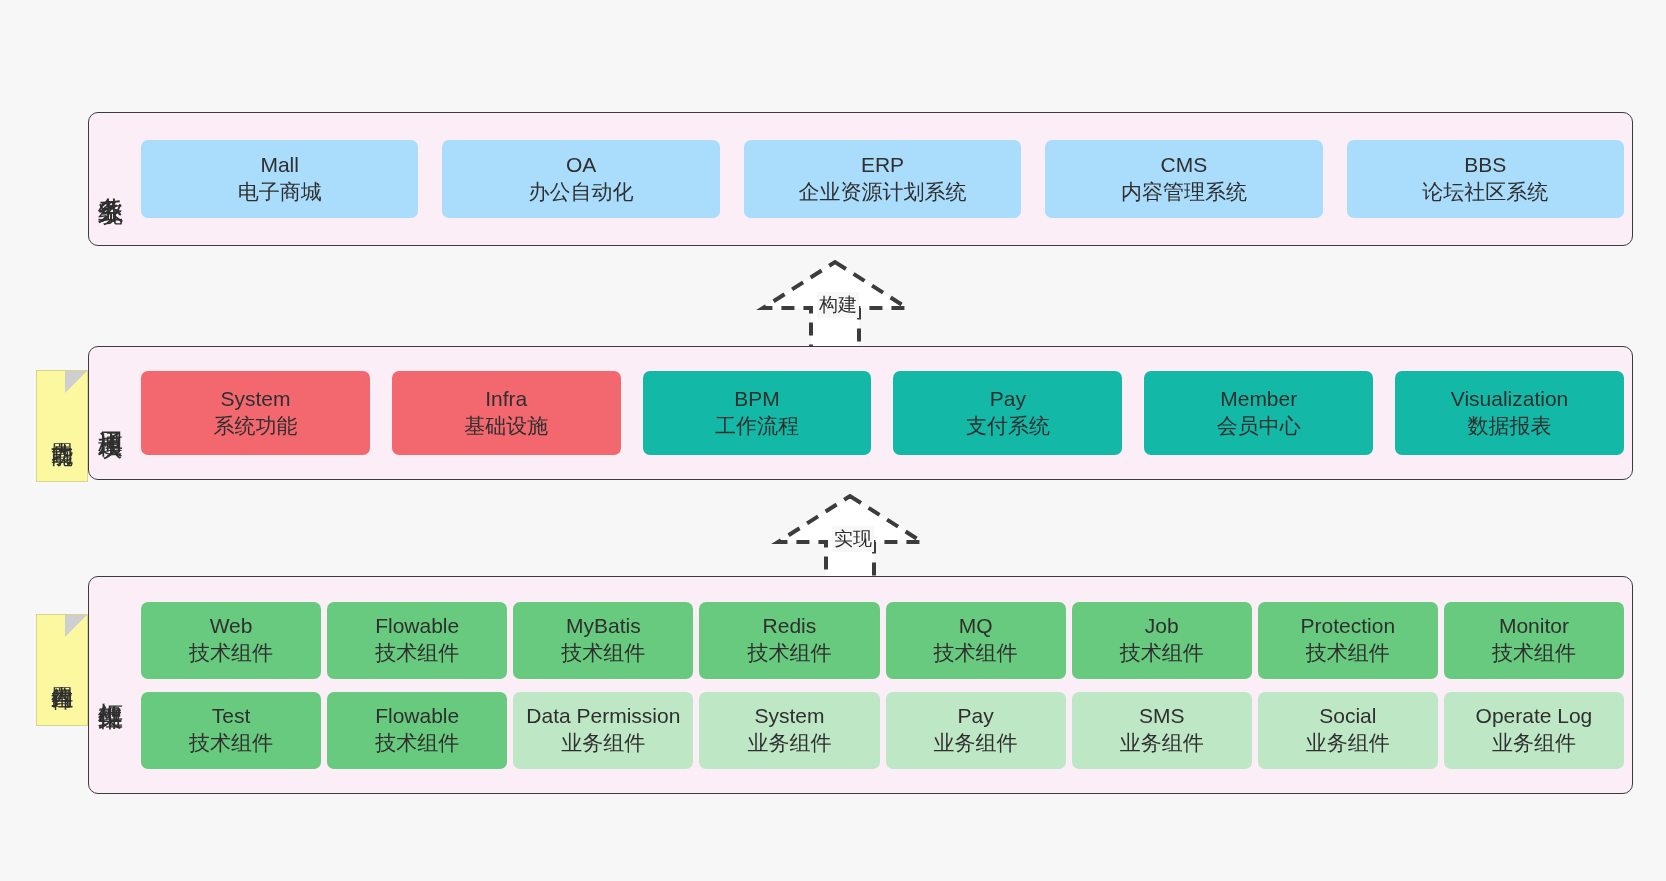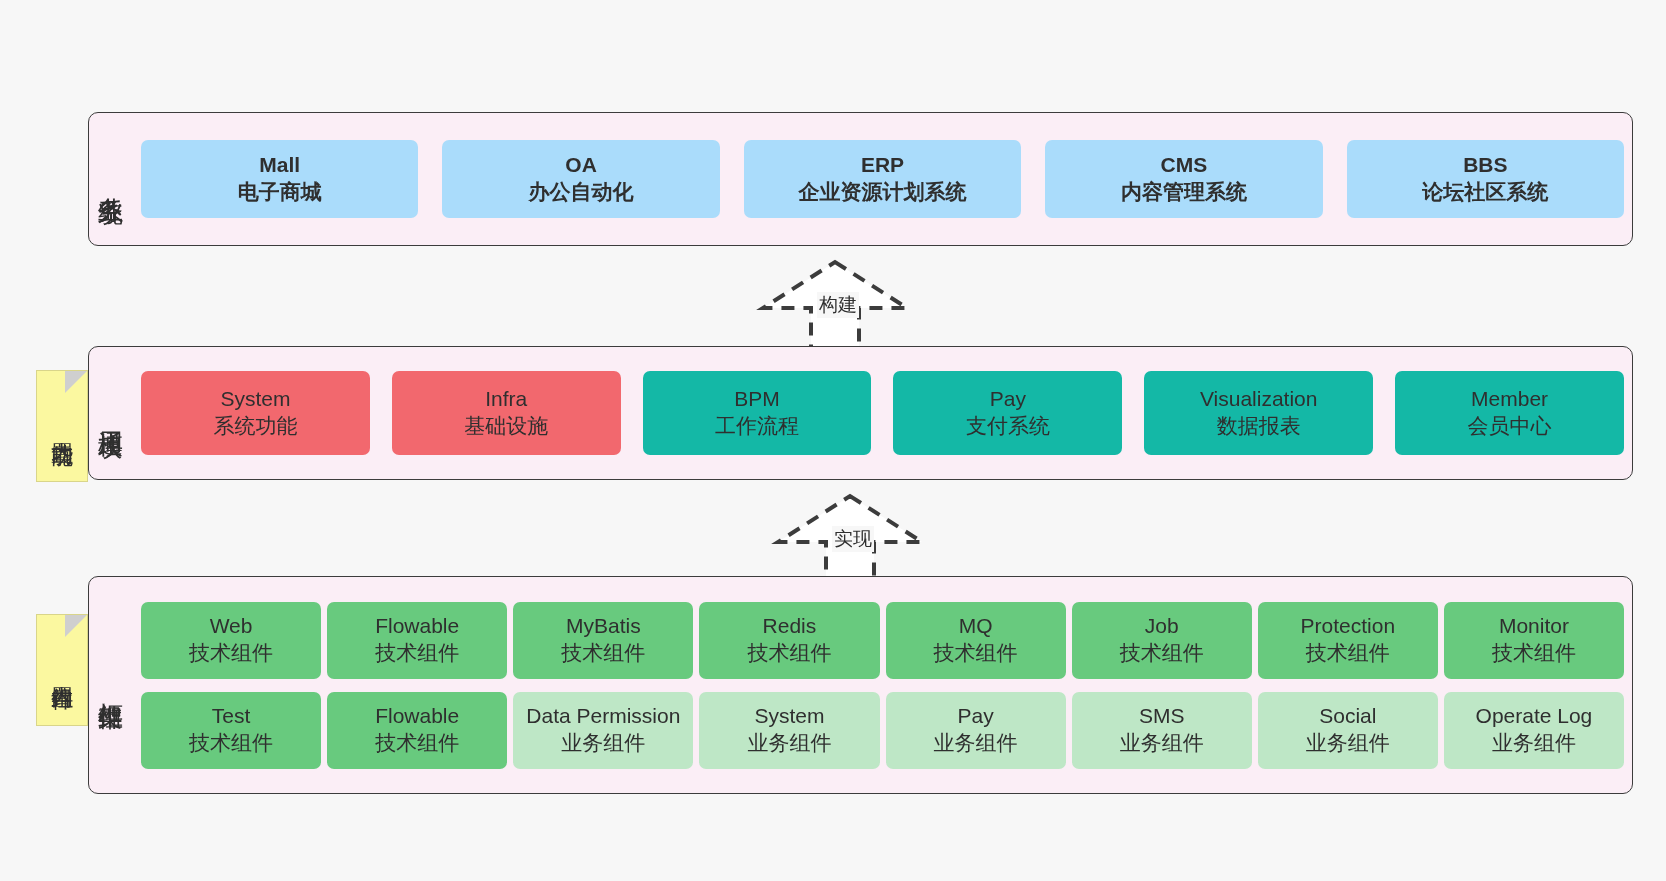--- a/index.html
+++ b/index.html
@@ -81,21 +81,21 @@
   .card .en { display: block; }
   .card .cn { display: block; }
 
   
   #biz-layer { left: 88px; top: 112px; width: 1545px; height: 134px; }
   #biz-layer .card {
     background: #aadcfb;
     height: 78px;
     flex: 1 1 0;
   }
-  #biz-layer .layer-body { gap: 24px; font-weight: bold; }
+  #biz-layer .layer-body { gap: 24px; }
 
   
   #mod-layer { left: 88px; top: 346px; width: 1545px; height: 134px; }
   #mod-layer .layer-body { gap: 22px; }
   #mod-layer .card {
     height: 84px;
     flex: 1 1 0;
     background: #14b8a6;
   }
   #mod-layer .card.strong { background: #f2686e; }
@@ -208,26 +208,26 @@
       </div>
       <div class="card">
         <span class="en">BPM</span>
         <span class="cn">工作流程</span>
       </div>
       <div class="card">
         <span class="en">Pay</span>
         <span class="cn">支付系统</span>
       </div>
       <div class="card">
+        <span class="en">Member</span>
+        <span class="cn">会员中心</span>
+      </div>
+      <div class="card">
         <span class="en">Visualization</span>
         <span class="cn">数据报表</span>
-      </div>
-      <div class="card">
-        <span class="en">Member</span>
-        <span class="cn">会员中心</span>
       </div>
 
     </div>
   </div>
 
   <div class="arrow-wrap" id="arrow-impl">
     <svg width="160" height="90" viewBox="0 0 160 90">
       <path d="M 80 6 L 152 52 L 104 52 L 104 96 L 56 96 L 56 52 L 8 52 Z" fill="#ffffff" stroke="#3c3c3c" stroke-width="4" stroke-dasharray="13 9" stroke-linejoin="miter"></path>
     </svg>
     <span class="arrow-label">实现</span>

